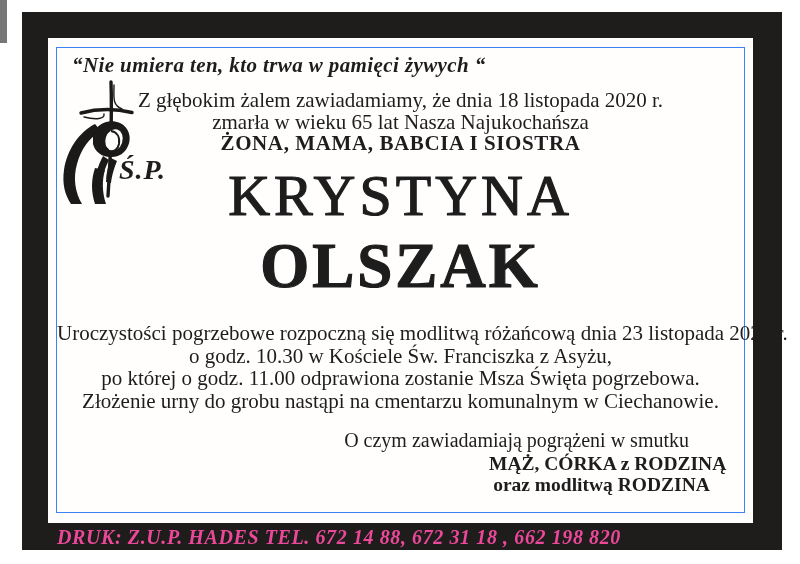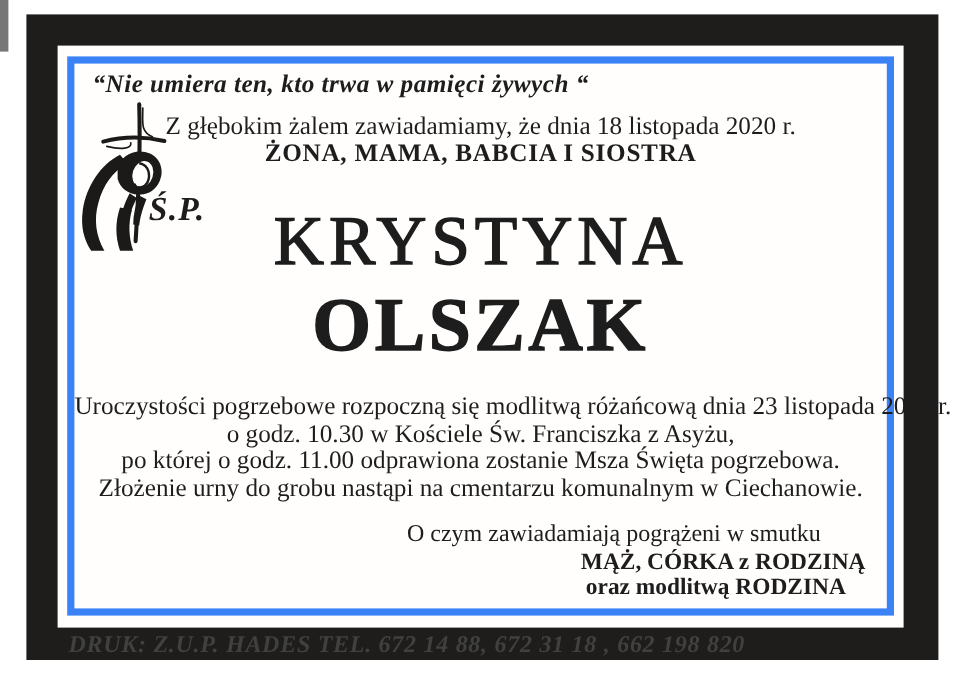--- a/index.html
+++ b/index.html
@@ -7,40 +7,40 @@
     width:800px;height:564px;position:relative;background:#ffffff;overflow:hidden;
     font-family:"Liberation Serif","DejaVu Serif",serif;color:#1d1d1d;
     -webkit-font-smoothing:antialiased;
   }
   .scan-artifact{position:absolute;left:0;top:0;width:7px;height:43px;background:#4a4a4a;opacity:.75;}
   
   .frame{position:absolute;left:22px;top:12px;width:760px;height:538px;background:#1e1d1c;}
   
   .paper-ring{position:absolute;left:26px;top:26px;right:29px;bottom:27px;background:#fffefd;}
   
-  .inner-box{position:absolute;left:8px;top:9px;right:8px;bottom:10px;border:6px solid #3b82f6;background:#fffefd;}
+  .inner-box{position:absolute;left:8px;top:9px;right:8px;bottom:10px;border:1px solid #3b82f6;background:#fffefd;}
   .content{position:absolute;left:0;top:0;right:0;bottom:0;}
 
   .quote{position:absolute;left:15px;top:5px;font-weight:bold;font-style:italic;font-size:21px;letter-spacing:.4px;white-space:nowrap;}
   .illustration{position:absolute;left:-6px;top:30px;width:122px;height:128px;}
   .sp{position:absolute;left:62px;top:106px;font-weight:bold;font-style:italic;font-size:28px;letter-spacing:1px;}
 
   .intro{position:absolute;left:0;right:0;top:42px;text-align:center;font-size:21px;line-height:21.5px;white-space:nowrap;}
   .intro .b{font-weight:bold;letter-spacing:.6px;}
 
   .name-line1{position:absolute;left:0;right:0;top:118px;text-align:center;font-weight:normal;font-size:58px;line-height:60px;letter-spacing:4px;-webkit-text-stroke:1.2px #1d1d1d;white-space:nowrap;}
   .name-line2{position:absolute;left:0;right:0;top:182px;text-align:center;font-weight:bold;font-size:63px;line-height:72px;letter-spacing:3px;-webkit-text-stroke:1.2px #1d1d1d;white-space:nowrap;}
 
   .details{position:absolute;left:0;right:0;top:274px;text-align:center;font-size:21px;line-height:22.5px;white-space:nowrap;}
 
   .closing{position:absolute;right:55px;top:381px;font-size:20px;white-space:nowrap;}
   .family{position:absolute;right:30px;top:406px;width:225px;text-align:center;font-weight:bold;font-size:19.5px;line-height:20.5px;white-space:nowrap;}
 
   .footer-band-text{
-    position:absolute;left:57px;top:526px;color:#404040;
+    position:absolute;left:57px;top:526px;color:#ec4899;
     font-weight:bold;font-style:italic;font-size:20px;letter-spacing:.6px;white-space:nowrap;
   }
 </style>
 </head>
 <body>
 
 <div class="scan-artifact"></div>
 
 <div class="frame">
   <div class="paper-ring">
@@ -65,20 +65,21 @@
           </g>
           <ellipse cx="63" cy="62" rx="8.5" ry="11" fill="#fffefd" transform="rotate(18 63 62)"></ellipse>
           <path d="M60,53 C66,54 69,59 68,66 C67,71 63,74 59,73" stroke="#1b1a19" fill="none" stroke-width="2"></path>
           <path d="M56,70 C58,74 61,77 65,77" stroke="#1b1a19" fill="none" stroke-width="1.6"></path>
         </svg>
 
         <div class="sp">Ś.P.</div>
 
         <div class="intro">
           <div>Z głębokim żalem zawiadamiamy, że dnia 18 listopada  2020 r.</div>
+          <div>zmarła w wieku 65 lat Nasza Najukochańsza</div>
           <div class="b">ŻONA, MAMA, BABCIA I SIOSTRA</div>
         </div>
 
         <div class="name-line1">KRYSTYNA</div>
         <div class="name-line2">OLSZAK</div>
 
         <div class="details">
           <div>Uroczystości pogrzebowe rozpoczną się modlitwą różańcową dnia 23 listopada 2020 r.</div>
           <div>o godz. 10.30 w Kościele Św. Franciszka z Asyżu,</div>
           <div>po której o godz. 11.00 odprawiona zostanie Msza Święta pogrzebowa.</div>

